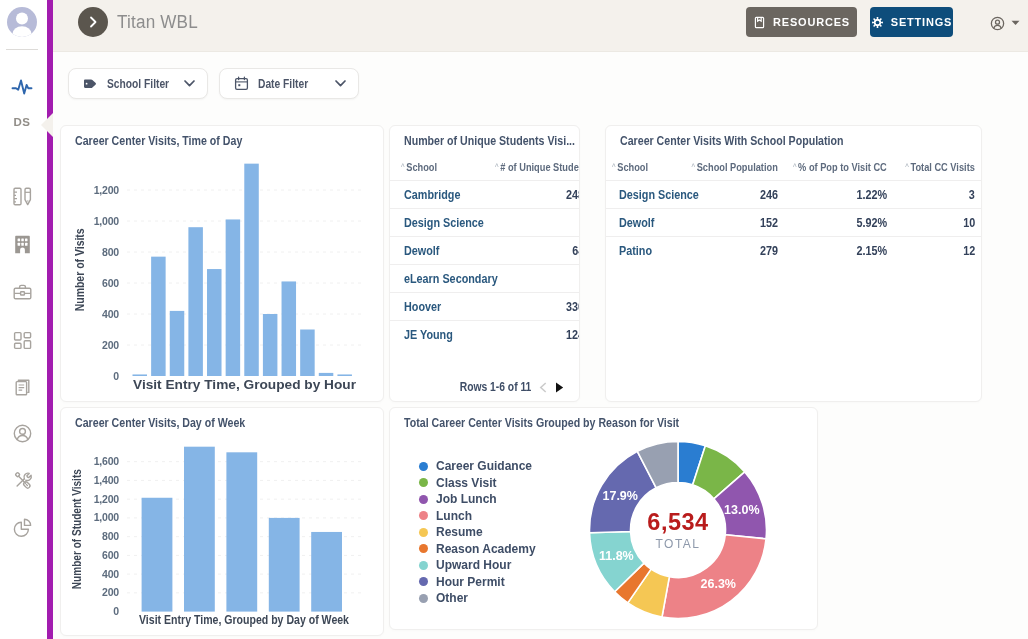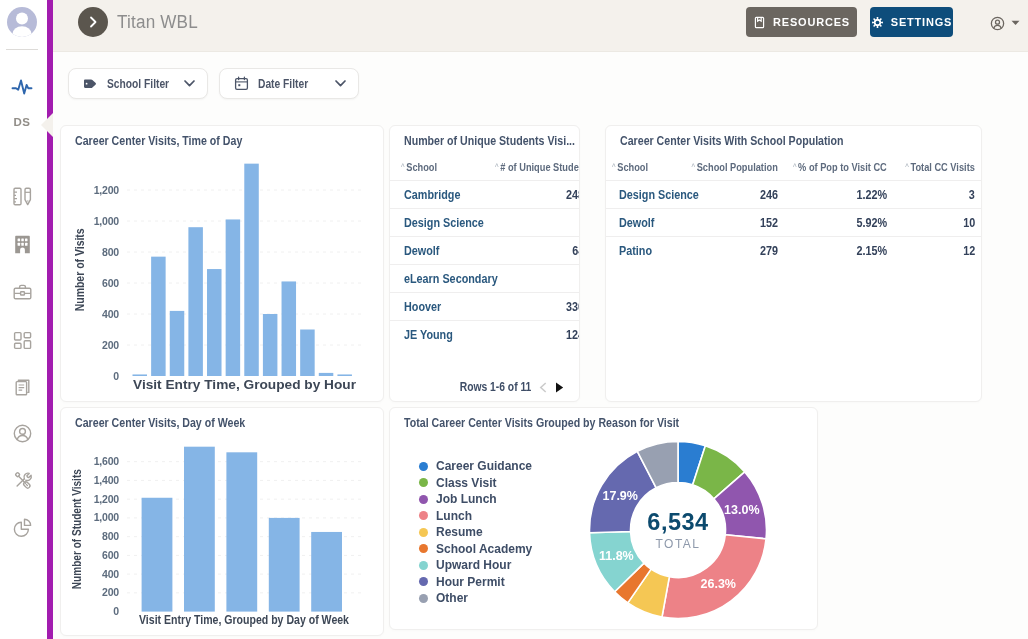--- a/index.html
+++ b/index.html
@@ -61,21 +61,21 @@
   .pager { position:absolute; right:15px; bottom:7px; display:flex; align-items:center; gap:8px; font-size:12px; font-weight:bold; color:#3e4d66; }
   .pager span { display:inline-block; transform:scaleX(0.86); transform-origin:100% 50%; }
 
   
   .legend { position:absolute; left:29px; top:50px; }
   .legend-item { display:flex; align-items:center; height:16.5px; }
   .legend-dot { width:9px; height:9px; border-radius:50%; margin-right:8px; flex:none; }
   .legend-label { font-size:12px; font-weight:bold; color:#3e4d66; white-space:nowrap; }
   .pie-wrap { position:absolute; left:199px; top:33px; width:178px; height:178px; }
   .pie-center { position:absolute; left:199px; top:33px; width:178px; height:178px; display:flex; flex-direction:column; align-items:center; justify-content:center; pointer-events:none; }
-  .pie-total { font-size:23.5px; font-weight:bold; color:#0c4a6e; letter-spacing:0.5px; }
+  .pie-total { font-size:23.5px; font-weight:bold; color:#b91c1c; letter-spacing:0.5px; }
   .pie-total-label { font-size:12px; color:#8e99ab; letter-spacing:1.5px; margin-top:1px; }
 </style>
 </head>
 <body>
 
 <div class="sidebar">
   <div class="sb-avatar">
     <svg viewBox="0 0 30 30" width="30" height="30">
       <defs>
           <clipPath id="avclip">
@@ -385,21 +385,21 @@
         <div class="legend-item">
           <span class="legend-dot" style="background: rgb(237, 130, 135);"></span>
           <span class="legend-label">Lunch</span>
         </div>
         <div class="legend-item">
           <span class="legend-dot" style="background: rgb(245, 199, 84);"></span>
           <span class="legend-label">Resume</span>
         </div>
         <div class="legend-item">
           <span class="legend-dot" style="background: rgb(232, 119, 46);"></span>
-          <span class="legend-label">School Academy</span>
+          <span class="legend-label">Reason Academy</span>
         </div>
         <div class="legend-item">
           <span class="legend-dot" style="background: rgb(133, 212, 208);"></span>
           <span class="legend-label">Upward Hour</span>
         </div>
         <div class="legend-item">
           <span class="legend-dot" style="background: rgb(101, 105, 175);"></span>
           <span class="legend-label">Hour Permit</span>
         </div>
         <div class="legend-item">

